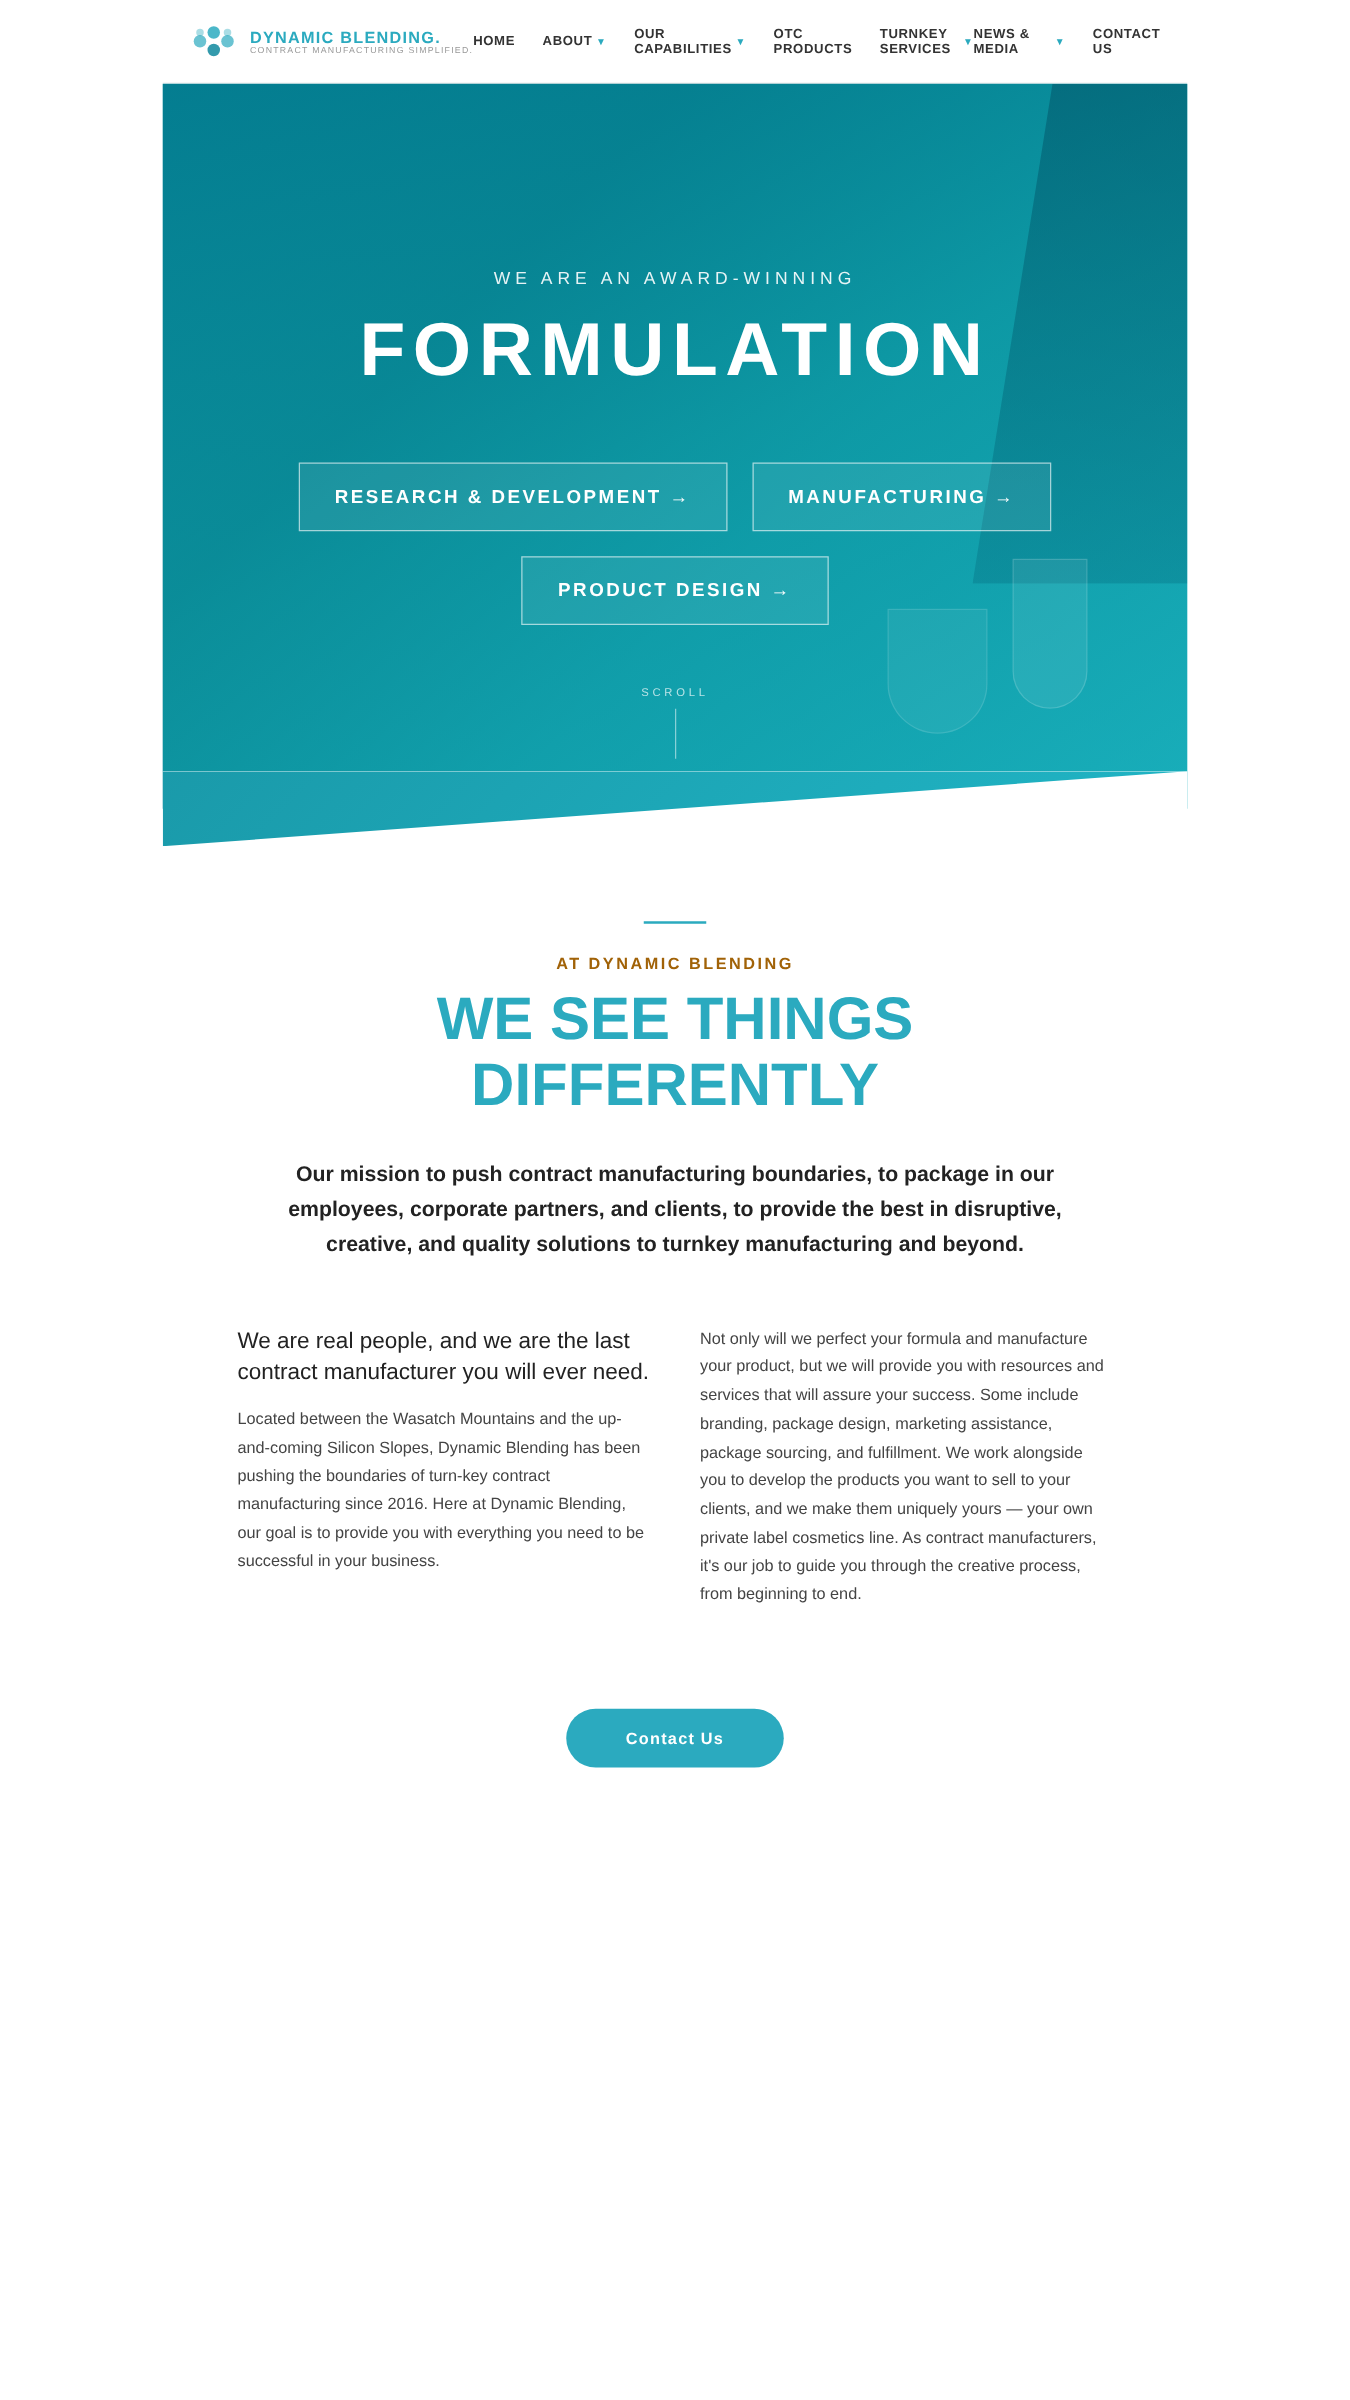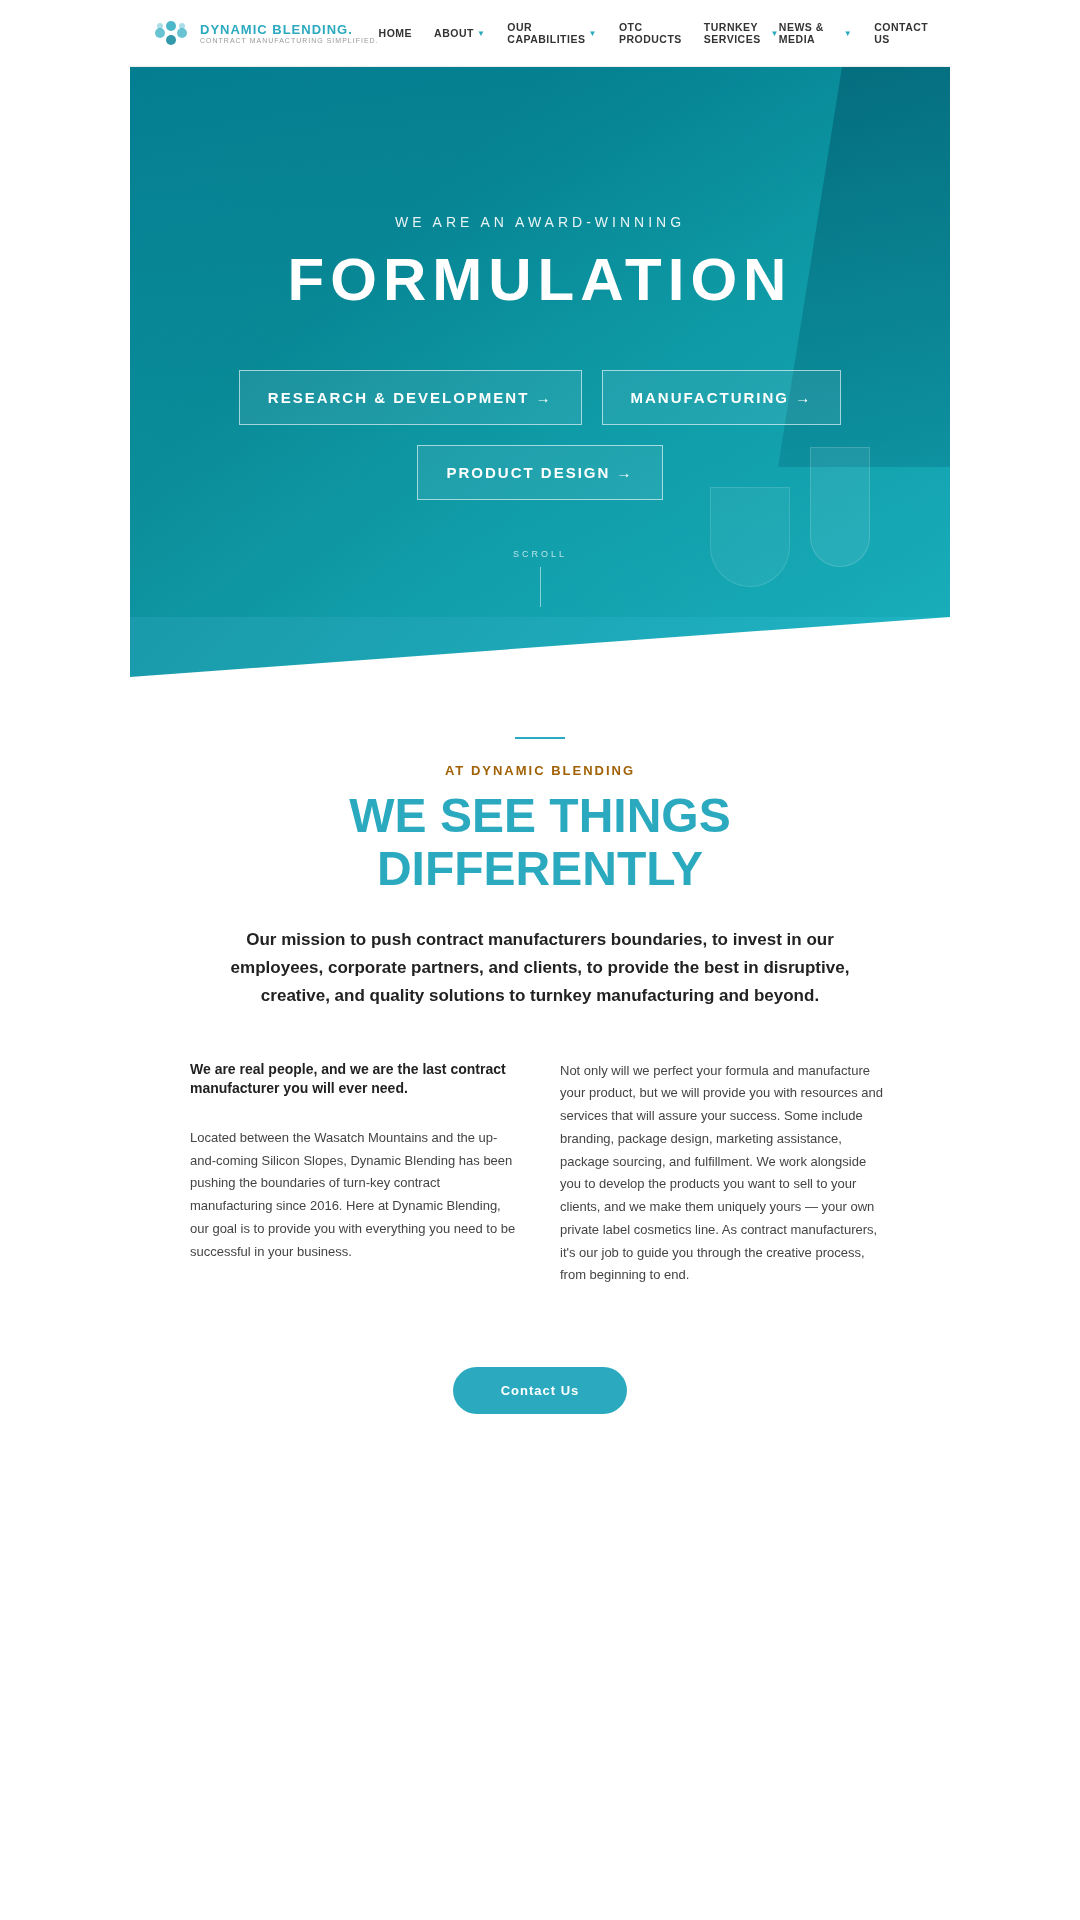--- a/index.html
+++ b/index.html
@@ -287,24 +287,24 @@
       gap: 40px;
       text-align: left;
       margin-top: 20px;
     }
 
     .col-left, .col-right {
       flex: 1;
     }
 
     .col-heading {
-      font-size: 14px;
-      font-weight: 700;
+      font-size: 18px;
+      font-weight: 400;
       color: #222;
-      margin-bottom: 28px;
+      margin-bottom: 14px;
       line-height: 1.4;
     }
 
     .col-text {
       font-size: 13px;
       color: #444;
       line-height: 1.75;
     }
 
     
@@ -402,21 +402,21 @@
 
 <section class="section-about">
   <div class="section-divider"></div>
   <p class="section-label">AT DYNAMIC BLENDING</p>
 
   <h2 class="section-heading">
     <span>WE SEE THINGS</span><br>
     <span>DIFFERENTLY</span>
   </h2>
 
-  <p class="section-mission">Our mission to push contract manufacturers boundaries, to invest in our employees, corporate partners, and clients, to provide the best in disruptive, creative, and quality solutions to turnkey manufacturing and beyond.</p>
+  <p class="section-mission">Our mission to push contract manufacturing boundaries, to package in our employees, corporate partners, and clients, to provide the best in disruptive, creative, and quality solutions to turnkey manufacturing and beyond.</p>
 
   <div class="two-col">
     <div class="col-left">
       <p class="col-heading">We are real people, and we are the last contract manufacturer you will ever need.</p>
       <p class="col-text">Located between the Wasatch Mountains and the up-and-coming Silicon Slopes, Dynamic Blending has been pushing the boundaries of turn-key contract manufacturing since 2016. Here at Dynamic Blending, our goal is to provide you with everything you need to be successful in your business.</p>
     </div>
     <div class="col-right">
       <p class="col-text">Not only will we perfect your formula and manufacture your product, but we will provide you with resources and services that will assure your success. Some include branding, package design, marketing assistance, package sourcing, and fulfillment. We work alongside you to develop the products you want to sell to your clients, and we make them uniquely yours — your own private label cosmetics line. As contract manufacturers, it's our job to guide you through the creative process, from beginning to end.</p>
     </div>
   </div>

